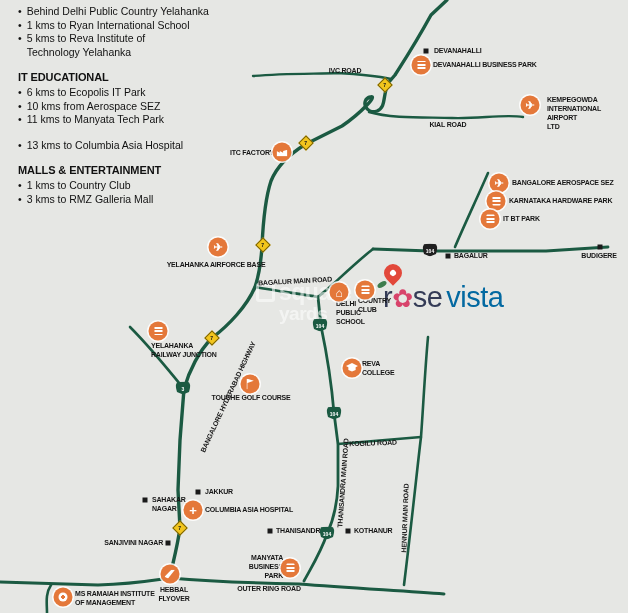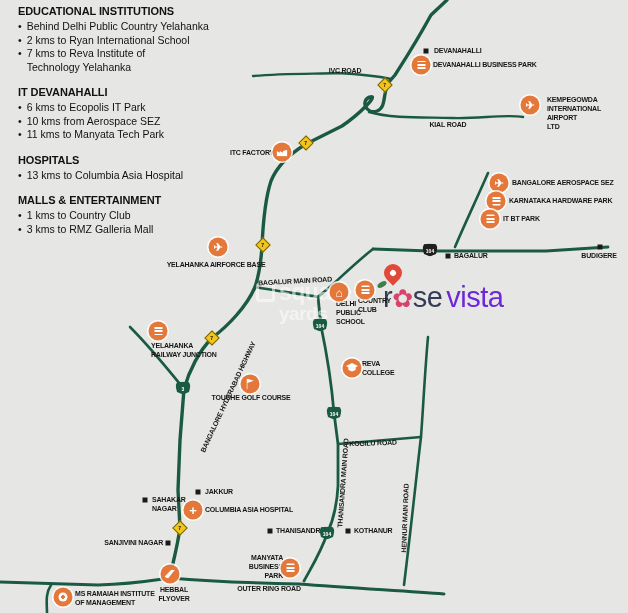--- a/index.html
+++ b/index.html
@@ -92,21 +92,21 @@
     <div class="wm-row">
       <span id="wm-box"></span>
       <span>square</span>
     </div>
     <div class="wm-line2">yards</div>
   </div>
   <div id="logo">
     <div id="logo-leaf"></div>
     <div id="logo-pin"></div>
     <div id="logo-text">
-      <span style="color:#343b56;">r</span><span style="color:#d8436b;font-size:25px;">✿</span><span style="color:#343b56;">se</span><span style="color:#6d28d9;margin-left:4px;">vista</span>
+      <span style="color:#343b56;">r</span><span style="color:#d8436b;font-size:25px;">✿</span><span style="color:#343b56;">se</span><span style="color:#0369a1;margin-left:4px;">vista</span>
     </div>
   </div>
 <div class="map-label left" style="left: 434px; top: 51px; transform: translate(0px, -50%);">DEVANAHALLI</div>
     <div class="map-label left" style="left: 433px; top: 65px; transform: translate(0px, -50%);">DEVANAHALLI BUSINESS PARK</div>
     <div class="map-label left" style="left: 547px; top: 113px; transform: translate(0px, -50%);">KEMPEGOWDA
 INTERNATIONAL
 AIRPORT
 LTD</div>
     <div class="map-label center" style="left: 345px; top: 71px; transform: translate(-50%, -50%);">IVC ROAD</div>
     <div class="map-label center" style="left: 448px; top: 125px; transform: translate(-50%, -50%);">KIAL ROAD</div>
@@ -220,52 +220,50 @@
     <div class="diamond" style="background: rgb(242, 197, 29); left: 212px; top: 338px;">
       <span>7</span>
     </div>
     <div class="diamond" style="background: rgb(242, 197, 29); left: 180px; top: 528px;">
       <span>7</span>
     </div>
   </div>
 
 <div id="left-panel">
     <div class="panel-section">
-      <div class="panel-title">EDUCATIONAL INSTITUTIONS</div>
       <div class="panel-item">
         <span class="bullet">•</span>
         <span class="itxt">Behind Delhi Public Country Yelahanka</span>
       </div>
       <div class="panel-item">
         <span class="bullet">•</span>
-        <span class="itxt">2 kms to Ryan International School</span>
-      </div>
-      <div class="panel-item">
-        <span class="bullet">•</span>
-        <span class="itxt">7 kms to Reva Institute of
+        <span class="itxt">1 kms to Ryan International School</span>
+      </div>
+      <div class="panel-item">
+        <span class="bullet">•</span>
+        <span class="itxt">5 kms to Reva Institute of
 Technology Yelahanka</span>
       </div>
     </div>
     <div class="panel-section">
-      <div class="panel-title">IT DEVANAHALLI</div>
+      <div class="panel-title">IT EDUCATIONAL</div>
       <div class="panel-item">
         <span class="bullet">•</span>
         <span class="itxt">6 kms to Ecopolis IT Park</span>
       </div>
       <div class="panel-item">
         <span class="bullet">•</span>
         <span class="itxt">10 kms from Aerospace SEZ</span>
       </div>
       <div class="panel-item">
         <span class="bullet">•</span>
         <span class="itxt">11 kms to Manyata Tech Park</span>
       </div>
     </div>
     <div class="panel-section">
-      <div class="panel-title">HOSPITALS</div>
       <div class="panel-item">
         <span class="bullet">•</span>
         <span class="itxt">13 kms to Columbia Asia Hospital</span>
       </div>
     </div>
     <div class="panel-section">
       <div class="panel-title">MALLS &amp; ENTERTAINMENT</div>
       <div class="panel-item">
         <span class="bullet">•</span>
         <span class="itxt">1 kms to Country Club</span>

